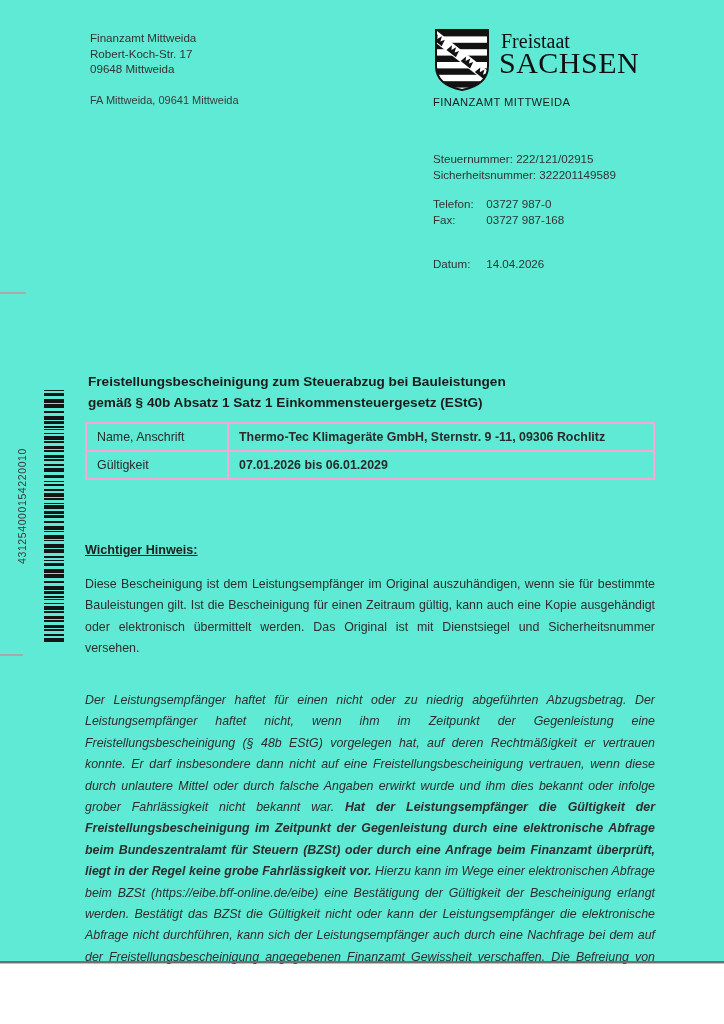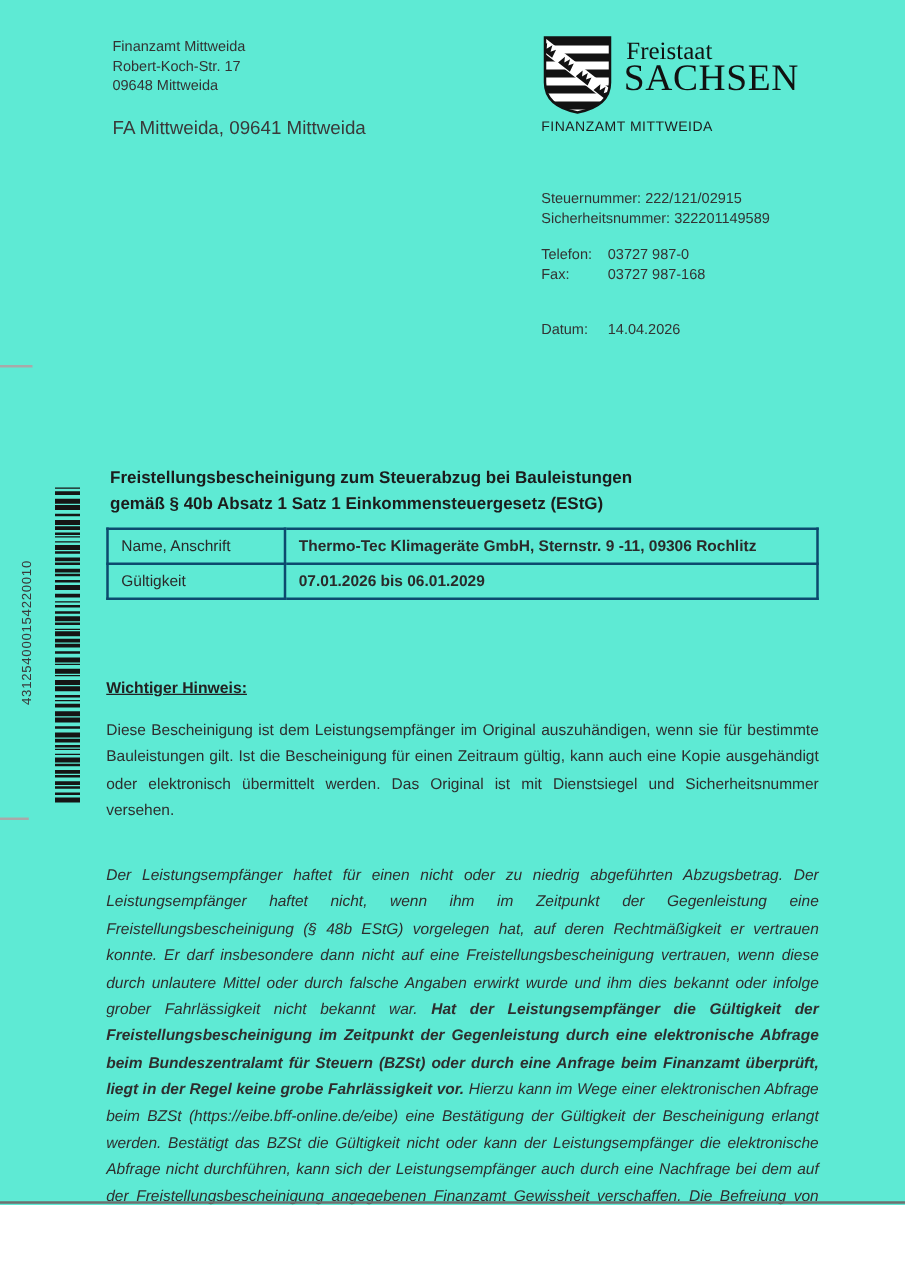--- a/index.html
+++ b/index.html
@@ -2,21 +2,21 @@
 <html><head>
 <meta charset="utf-8">
 <style>
   * { margin:0; padding:0; box-sizing:border-box; }
   html,body { background:#ffffff; }
   body { font-family:"Liberation Sans","DejaVu Sans",sans-serif; color:#2e2e2e; }
   .page { position:relative; width:724px; height:964px; background:#5eead4; overflow:hidden; }
 
   
   .sender { position:absolute; left:90px; top:30px; font-size:11.6px; line-height:15.5px; color:#333; }
-  .return-address { position:absolute; left:90px; top:94px; font-size:15px; color:#3a3a3a; }
+  .return-address { position:absolute; left:90px; top:94px; font-size:11px; color:#3a3a3a; }
 
   
   .coat { position:absolute; left:434px; top:28px; }
   .logo-freistaat { position:absolute; left:501px; top:30px; font-family:"Liberation Serif","DejaVu Serif",serif; font-size:20px; color:#111; }
   .logo-sachsen { position:absolute; left:499px; top:46px; font-family:"Liberation Serif","DejaVu Serif",serif; font-size:30px; letter-spacing:0.5px; color:#111; }
   .office-name { position:absolute; left:433px; top:96px; font-size:11.2px; letter-spacing:0.4px; color:#1d1d1d; }
 
   
   .meta { position:absolute; left:433px; top:151px; font-size:11.6px; line-height:15.5px; color:#333; }
   .meta .gap1 { height:14px; }
@@ -28,21 +28,21 @@
   .fold-1 { top:292px; width:26px; }
   .fold-2 { top:654px; width:23px; }
 
   
   .barcode { position:absolute; left:44px; top:390px; width:20px; }
   .barcode-number { position:absolute; left:16px; top:612px; width:212px; transform:rotate(-90deg); transform-origin:0 0; font-size:10.5px; letter-spacing:0.6px; color:#3a3a3a; text-align:center; }
 
   
   .title { position:absolute; left:88px; top:372px; width:570px; font-size:13.6px; font-weight:700; line-height:20.5px; color:#1c1c1c; }
   .info-table { position:absolute; left:85px; top:422px; width:570px; border-collapse:collapse; font-size:12.4px; color:#2a2a2a; }
-  .info-table td { border:2px solid #0c4a6e; padding:5px 10px 6px 10px; height:28px; }
+  .info-table td { border:2px solid #f9a8d4; padding:5px 10px 6px 10px; height:28px; }
   .info-table td.k { width:142px; }
   .info-table td.v { font-weight:700; }
 
   .para { position:absolute; left:85px; width:570px; font-size:12.4px; line-height:21.4px; text-align:justify; color:#2e2e2e; }
   .certify { top:497px; }
   .notice-heading { position:absolute; left:85px; top:543px; font-size:12.6px; font-weight:700; text-decoration:underline; color:#222;text-align:center; }
   .original-para { top:574px; }
   .liability-para { top:690px;font-style:italic; }
 
   

